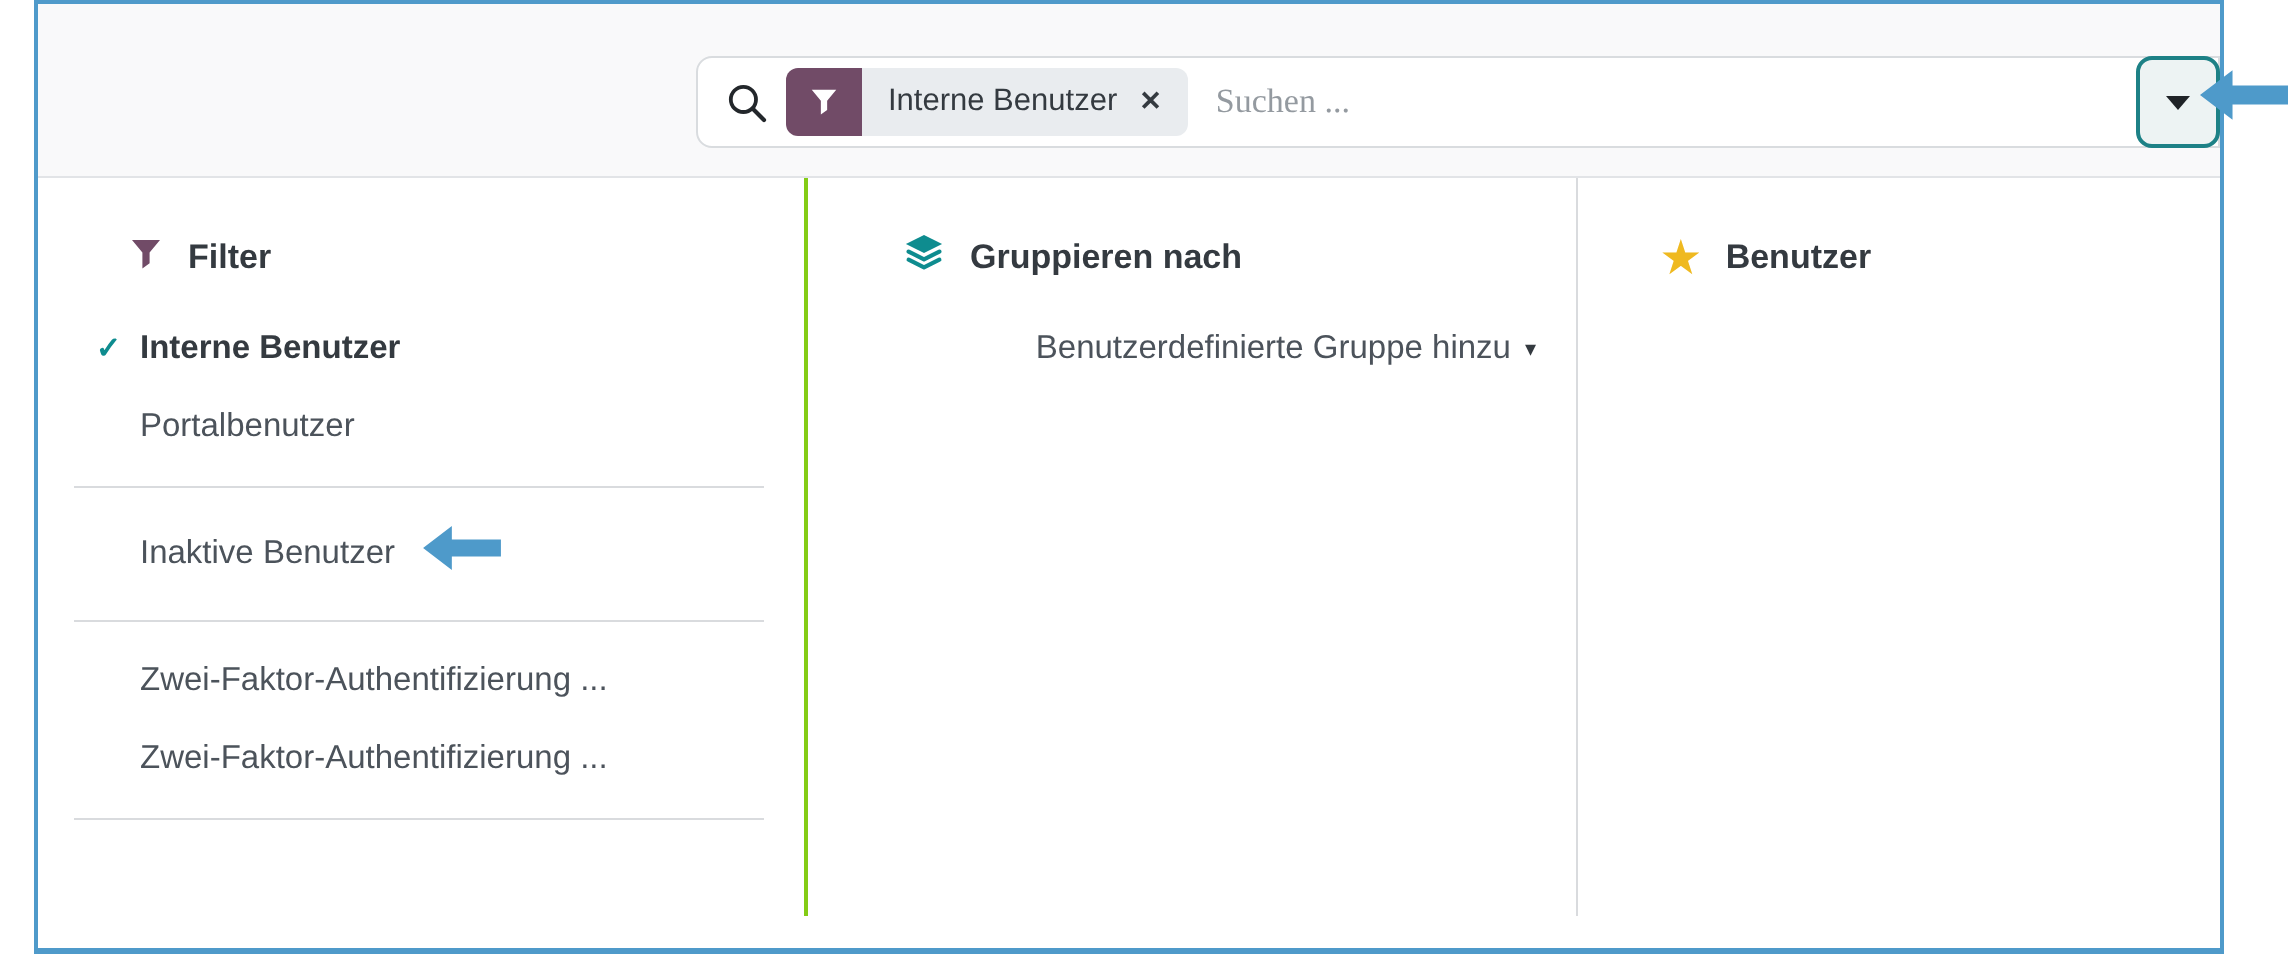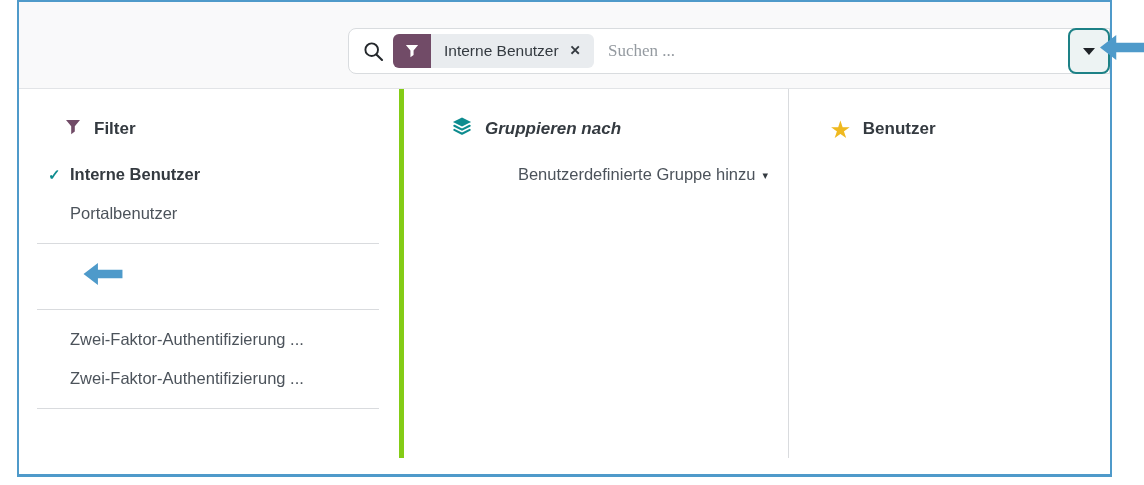--- a/index.html
+++ b/index.html
@@ -69,31 +69,31 @@
   .caret-down-shape {
     width:0; height:0;
     border-left:6px solid transparent;
     border-right:6px solid transparent;
     border-top:7px solid #1f2327;
   }
 
   
   .panel { display:flex; height:calc(100% - 87px); background:#fff; }
   .col { padding-top:24px; margin-bottom:16px; }
-  .col-filter { width:385px; border-right:5px solid #84cc16; }
+  .col-filter { width:385px; border-right:2px solid #84cc16; }
   .col-group  { width:385px; border-right:1px solid #d9dbde; }
   .col-fav    { flex:1; }
 
   .col-header {
     display:flex; align-items:center; gap:13px;
     font-size:17px; font-weight:700; color:#343a40;
     height:32px; margin-bottom:10px;
   }
   .col-filter .col-header { padding-left:46px; }
-  .col-group  .col-header { padding-left:48px;font-style:italic; }
+  .col-group  .col-header { padding-left:48px; }
   .col-fav    .col-header { padding-left:42px; }
 
   .menu-item {
     position:relative;
     font-size:16.5px; line-height:21px; color:#4c535b;
     padding:9px 20px 9px 51px;
     cursor:pointer; white-space:nowrap;
   }
   .menu-item.checked-item { font-weight:700; color:#343a40; }
   .check-glyph {
@@ -161,21 +161,21 @@
         <span class="check-glyph">✓</span>
         <span>Interne Benutzer</span>
       </div>
       <div class="menu-item">
         <span>Portalbenutzer</span>
       </div>
 
       <div class="separator"></div>
 
       <div class="menu-item">
-        <span class="inline-arrow"><svg width="46" height="22" viewBox="0 0 46 26">
+        <span>Inaktive Benutzer</span><span class="inline-arrow"><svg width="46" height="22" viewBox="0 0 46 26">
               <path d="M0 13 L17 0 L17 8 L46 8 L46 18 L17 18 L17 26 Z" fill="#4e9aca"></path>
             </svg></span>
       </div>
 
       <div class="separator"></div>
 
       <div class="menu-item">
         <span>Zwei-Faktor-Authentifizierung ...</span>
       </div>
       <div class="menu-item">

